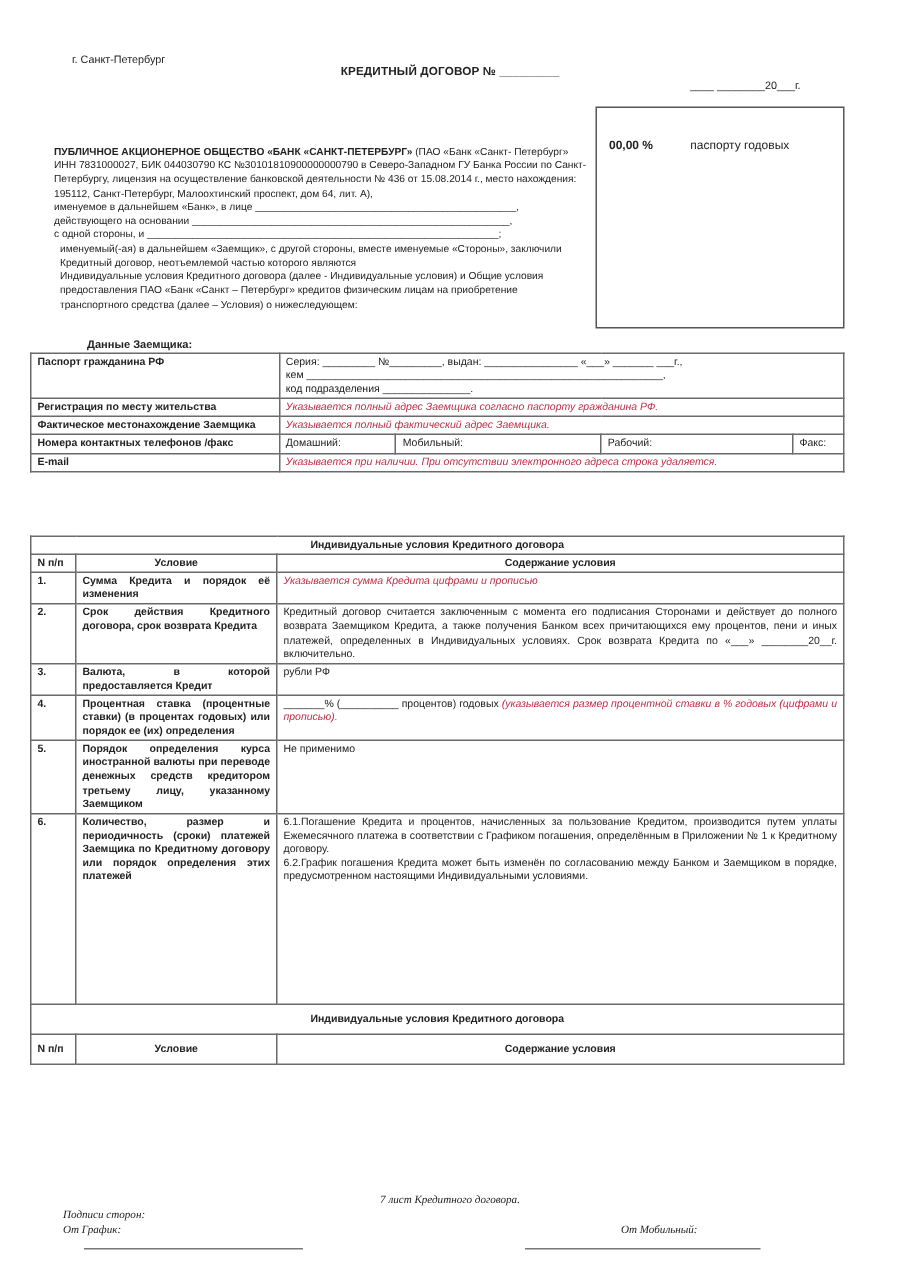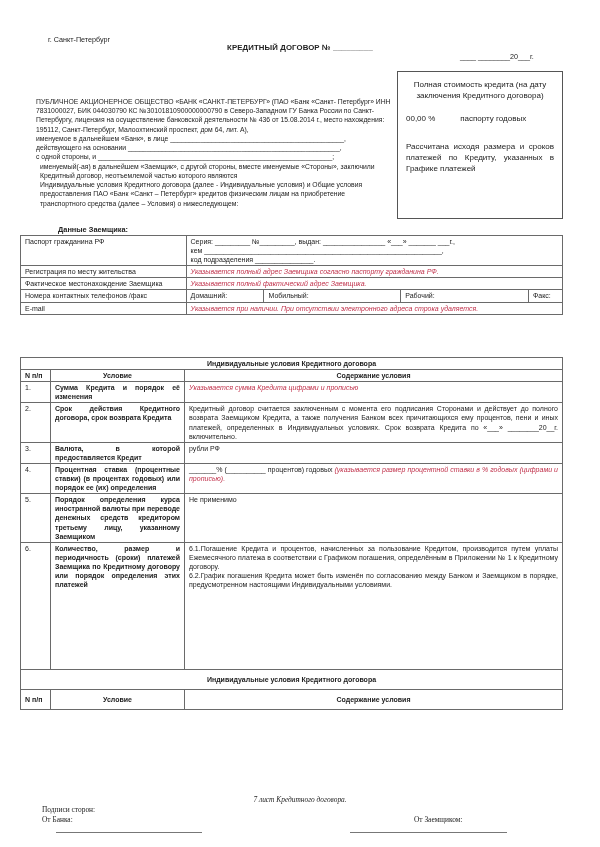--- a/index.html
+++ b/index.html
@@ -3,62 +3,60 @@
 <meta charset="utf-8">
 <style>
   html,body{margin:0;padding:0;background:#fff;}
   body{width:600px;height:847px;position:relative;overflow:hidden;font-family:"Liberation Sans",sans-serif;color:#222;font-size:7.2px;line-height:1.3;}
   .abs{position:absolute;}
   .title{left:0;width:600px;top:43px;text-align:center;font-weight:bold;font-size:7.8px;letter-spacing:0.1px;}
   .city{left:48px;top:35px;font-size:7.2px;}
   .date{left:460px;top:52px;font-size:7.2px;}
   .intro{left:36px;top:97px;width:355px;font-size:6.8px;line-height:1.36;}
   .intro p{margin:0;}
-  .b{font-weight:normal;}
+  .b{font-weight:bold;}
   .costbox{left:397px;top:71px;width:166px;height:148px;border:1px solid #555;box-sizing:border-box;padding:8px 8px;font-size:8px;line-height:1.35;}
   .costbox .c{text-align:center;}
   .costbox .rate{margin-top:12px;}
   .costbox .rate span{display:inline-block;}
   .costbox .calc{margin-top:18px;text-align:justify;}
   .borrower-label{left:58px;top:225px;font-weight:bold;font-size:7.4px;}
   table{border-collapse:collapse;font-size:7px;}
   td{border:1px solid #6a6a6a;padding:1px 4px;vertical-align:top;}
   .tbl1{position:absolute;left:20px;top:235px;width:543px;}
   .red{color:#c0304a;font-style:italic;}
   .tbl2{position:absolute;left:20px;top:357px;width:543px;}
   .tbl2 td.hdr{text-align:center;font-weight:bold;}
   .tbl2 td.cond{font-weight:bold;text-align:justify;}
   .tbl2 td.txt{text-align:justify;}
   .footer-page{left:0;width:600px;top:795px;text-align:center;font-family:"Liberation Serif",serif;font-style:italic;font-size:7.4px;}
-  .sign-label{font-family:"Liberation Serif",serif;font-size:7.4px;text-align:right;}
+  .sign-label{font-family:"Liberation Serif",serif;font-style:italic;font-size:7.4px;text-align:right;}
   .line{border-bottom:1px solid #777;position:absolute;height:0;}
 </style>
 </head>
 <body>
 
 <div class="abs title">КРЕДИТНЫЙ ДОГОВОР  № _________</div>
 <div class="abs city">г. Санкт-Петербург</div>
 <div class="abs date">____  ________20___г.</div>
 
 <div class="abs intro">
   <p><span class="b">ПУБЛИЧНОЕ АКЦИОНЕРНОЕ ОБЩЕСТВО «БАНК «САНКТ-ПЕТЕРБУРГ»</span><span> (ПАО «Банк «Санкт- Петербург» ИНН 7831000027, БИК 044030790 КС №30101810900000000790 в Северо-Западном ГУ Банка России по Санкт-Петербургу, лицензия на осуществление банковской деятельности № 436 от 15.08.2014 г., место нахождения: 195112, Санкт-Петербург, Малоохтинский проспект, дом 64, лит. А),</span></p>
   <p>именуемое в дальнейшем «Банк», в лице ______________________________________________,</p>
   <p>действующего на основании ________________________________________________________,</p>
   <p>с одной стороны, и ______________________________________________________________;</p>
   <p style="padding-left:4px">именуемый(-ая) в дальнейшем «Заемщик», с другой стороны, вместе именуемые «Стороны», заключили Кредитный договор, неотъемлемой частью которого являются</p>
   <p style="padding-left:4px">Индивидуальные условия Кредитного договора (далее - Индивидуальные условия) и Общие условия предоставления ПАО «Банк «Санкт – Петербург» кредитов физическим лицам на приобретение транспортного средства (далее – Условия) о нижеследующем:</p>
 </div>
 
 <div class="abs costbox">
-  <div class="c">Полная стоимость кредита (на дату заключения Кредитного договора)</div>
   <div class="rate">
     <span class="b" style="width:52px">00,00 %</span>
     <span>паспорту годовых</span>
   </div>
-  <div class="calc">Рассчитана исходя размера и сроков платежей по Кредиту, указанных в Графике платежей</div>
 </div>
 
 <div class="abs borrower-label">Данные Заемщика:</div>
 
 <table class="tbl1">
   <colgroup>
       <col style="width:166px">
       <col style="width:78px">
       <col style="width:137px">
       <col style="width:128px">
@@ -149,16 +147,16 @@
   <tr style="height:20px">
     <td class="hdr" style="text-align:left;vertical-align:middle">N п/п</td>
     <td class="hdr" style="vertical-align:middle">Условие</td>
     <td class="hdr" style="vertical-align:middle">Содержание условия</td>
   </tr>
 </tbody>
   </table>
 
 <div class="abs footer-page">7 лист Кредитного договора.</div>
 <div class="abs sign-label" style="left:42px;top:805px">Подписи сторон:</div>
-<div class="abs sign-label" style="left:42px;top:815px">От Банка:</div>
-<div class="abs sign-label" style="left:414px;top:815px">От Заемщиком:</div>
+<div class="abs sign-label" style="left:42px;top:815px">От График:</div>
+<div class="abs sign-label" style="left:414px;top:815px">От Мобильный:</div>
 <div class="line" style="left:56px;top:832px;width:146px"></div>
 <div class="line" style="left:350px;top:832px;width:157px"></div>
 
 </body></html>

